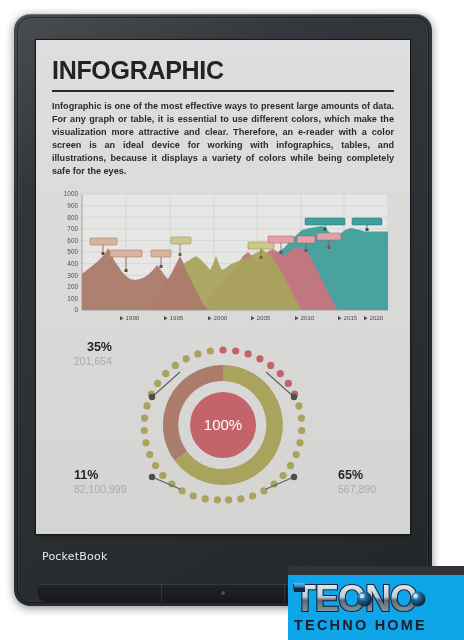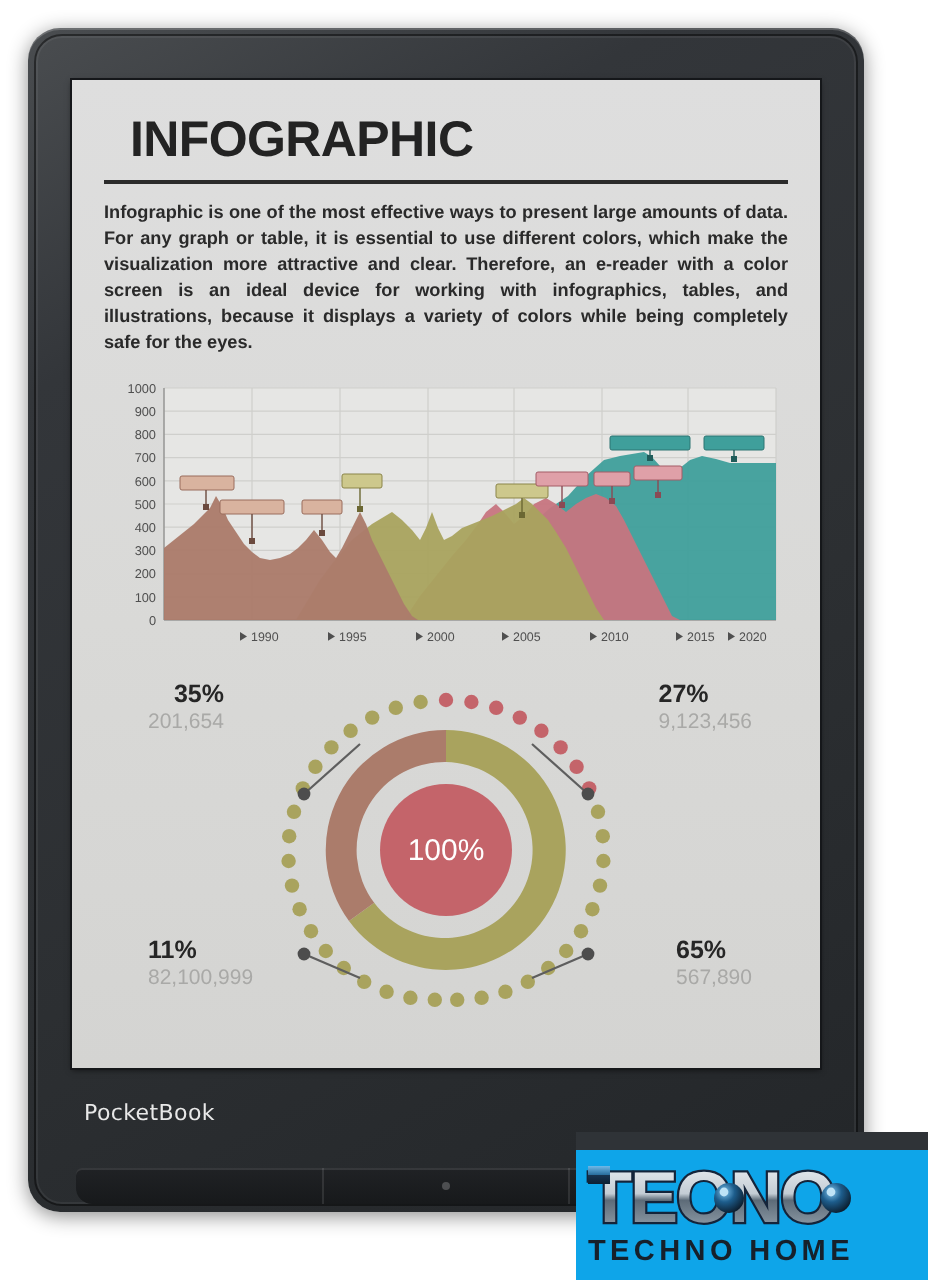--- a/index.html
+++ b/index.html
@@ -53,21 +53,21 @@
     box-sizing: border-box;
     background: linear-gradient(180deg, #dedede 0%, #d9d9d7 55%, #d4d4d2 100%);
   }
 
   
   #title {
     font-size: 25px;
     font-weight: bold;
     letter-spacing: -0.3px;
     color: #232323;
-    margin: 4px 0 0 13px;
+    margin: 4px 0 0 0;
     line-height: 1;
   }
   #title-rule {
     height: 2px;
     background: #2b2b2b;
     margin: 7px 0 8px 0;
   }
   #intro {
     font-size: 9.1px;
     line-height: 13.1px;
@@ -396,24 +396,20 @@
             <circle cx="166" cy="60" r="3.2"></circle>
             <circle cx="24" cy="140" r="3.2"></circle>
             <circle cx="166" cy="140" r="3.2"></circle>
           </g>
         </svg>
 
         <div class="callout c-tl">
           <span class="pct">35%</span>
           <span class="num">201,654</span>
         </div>
-        <div class="callout c-tr">
-          <span class="pct">27%</span>
-          <span class="num">9,123,456</span>
-        </div>
         <div class="callout c-bl">
           <span class="pct">11%</span>
           <span class="num">82,100,999</span>
         </div>
         <div class="callout c-br">
           <span class="pct">65%</span>
           <span class="num">567,890</span>
         </div>
       </div>
 

